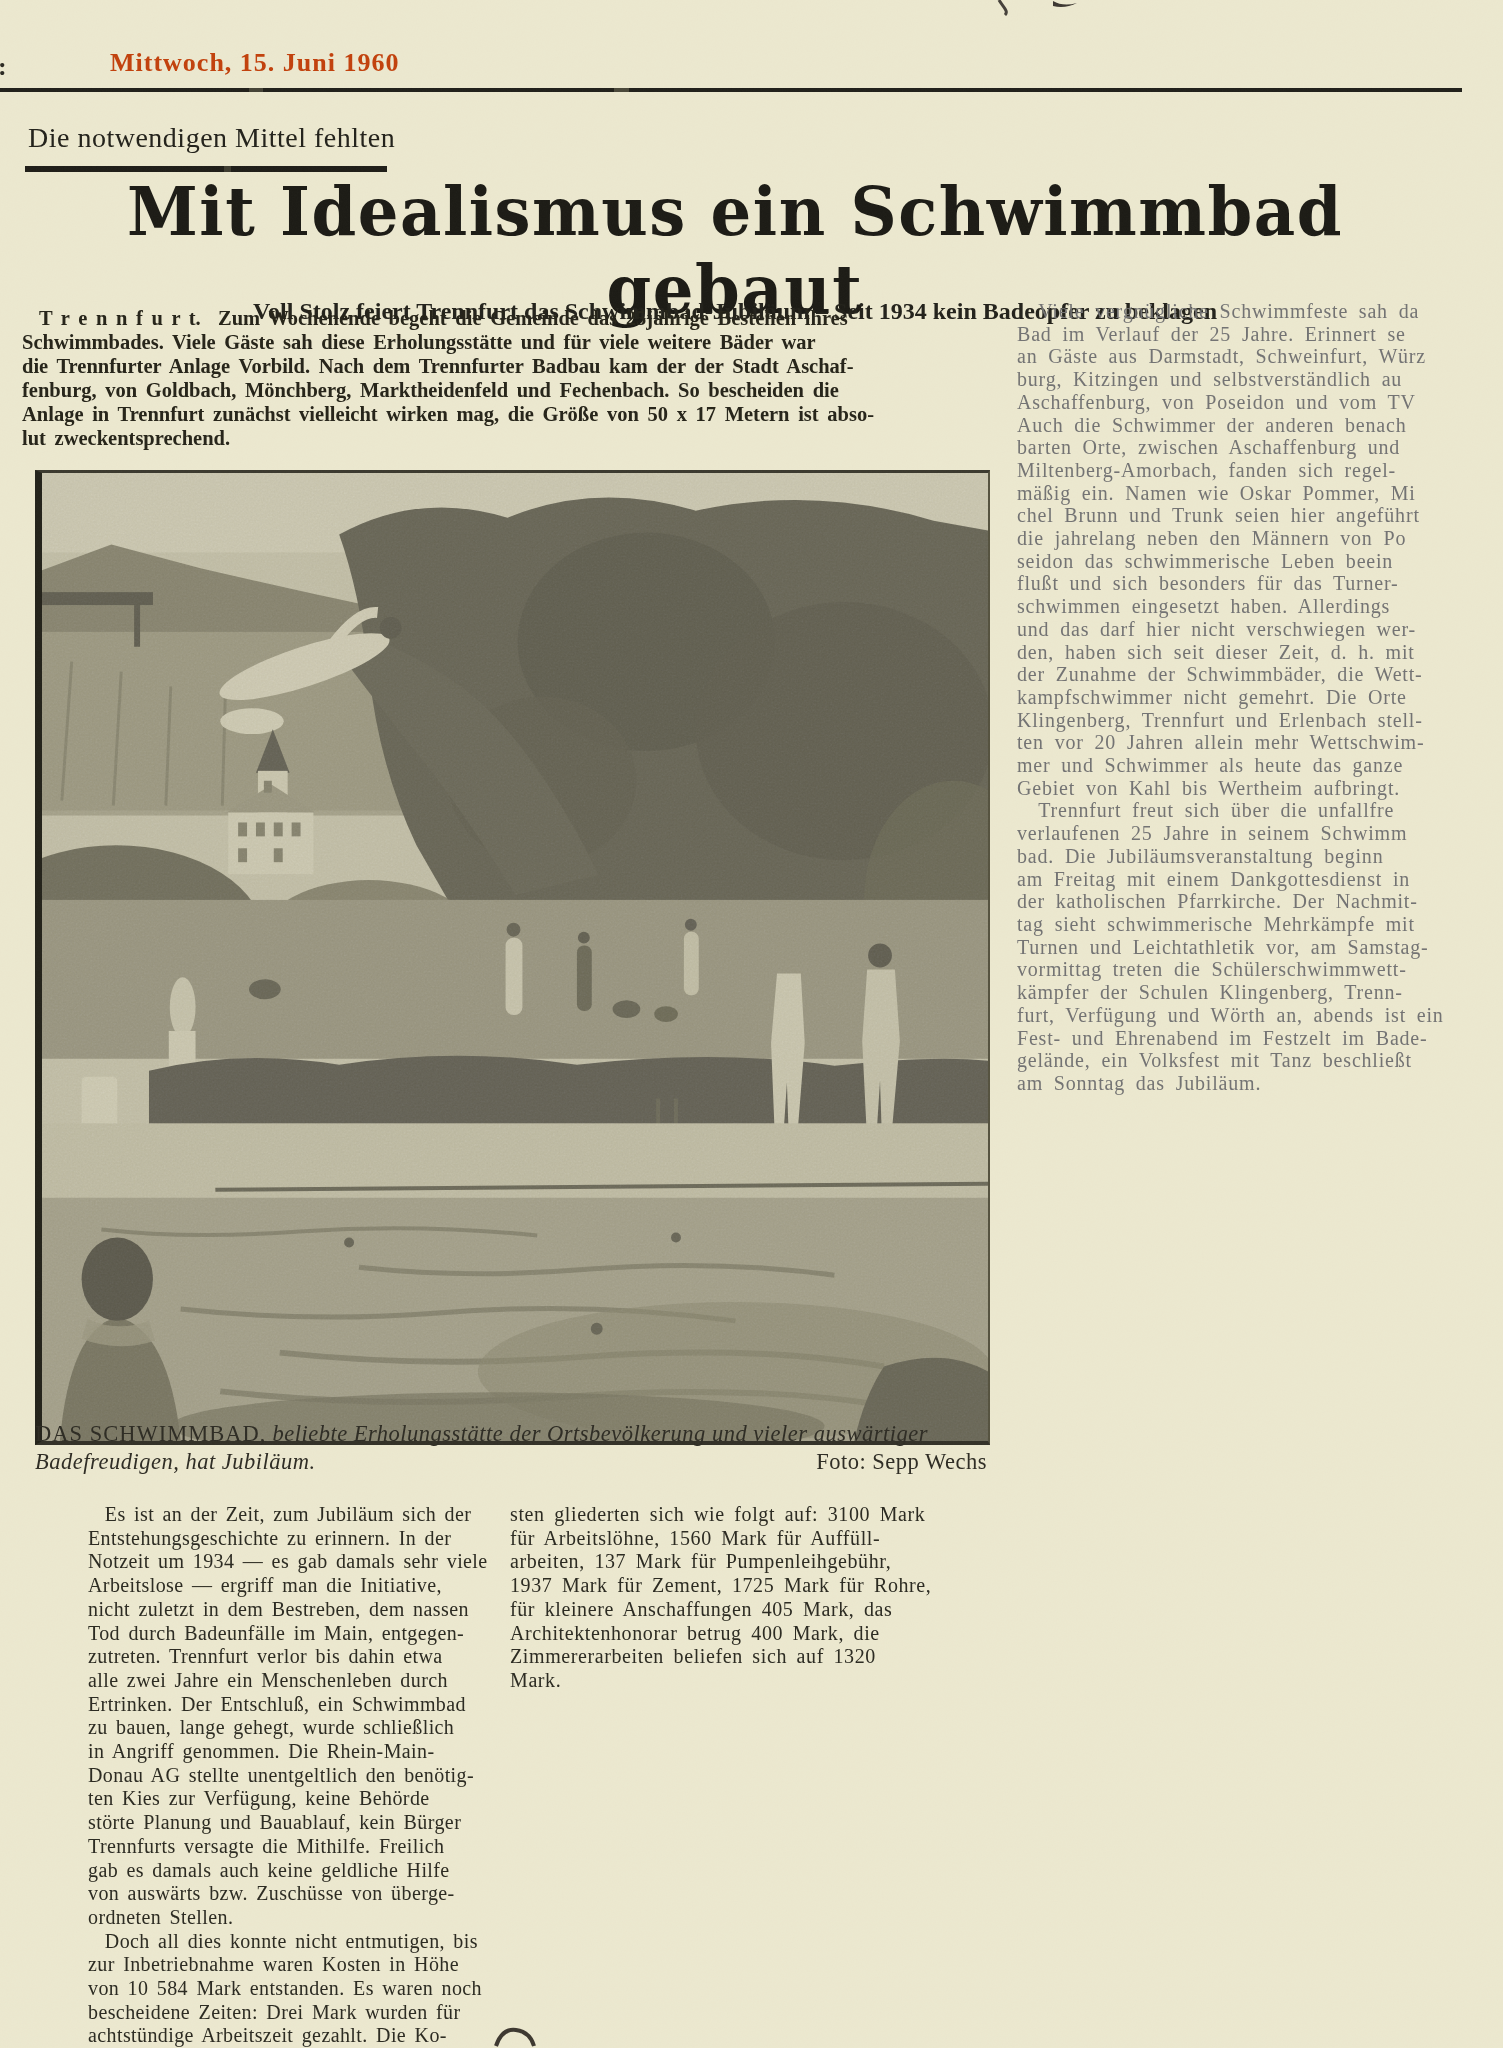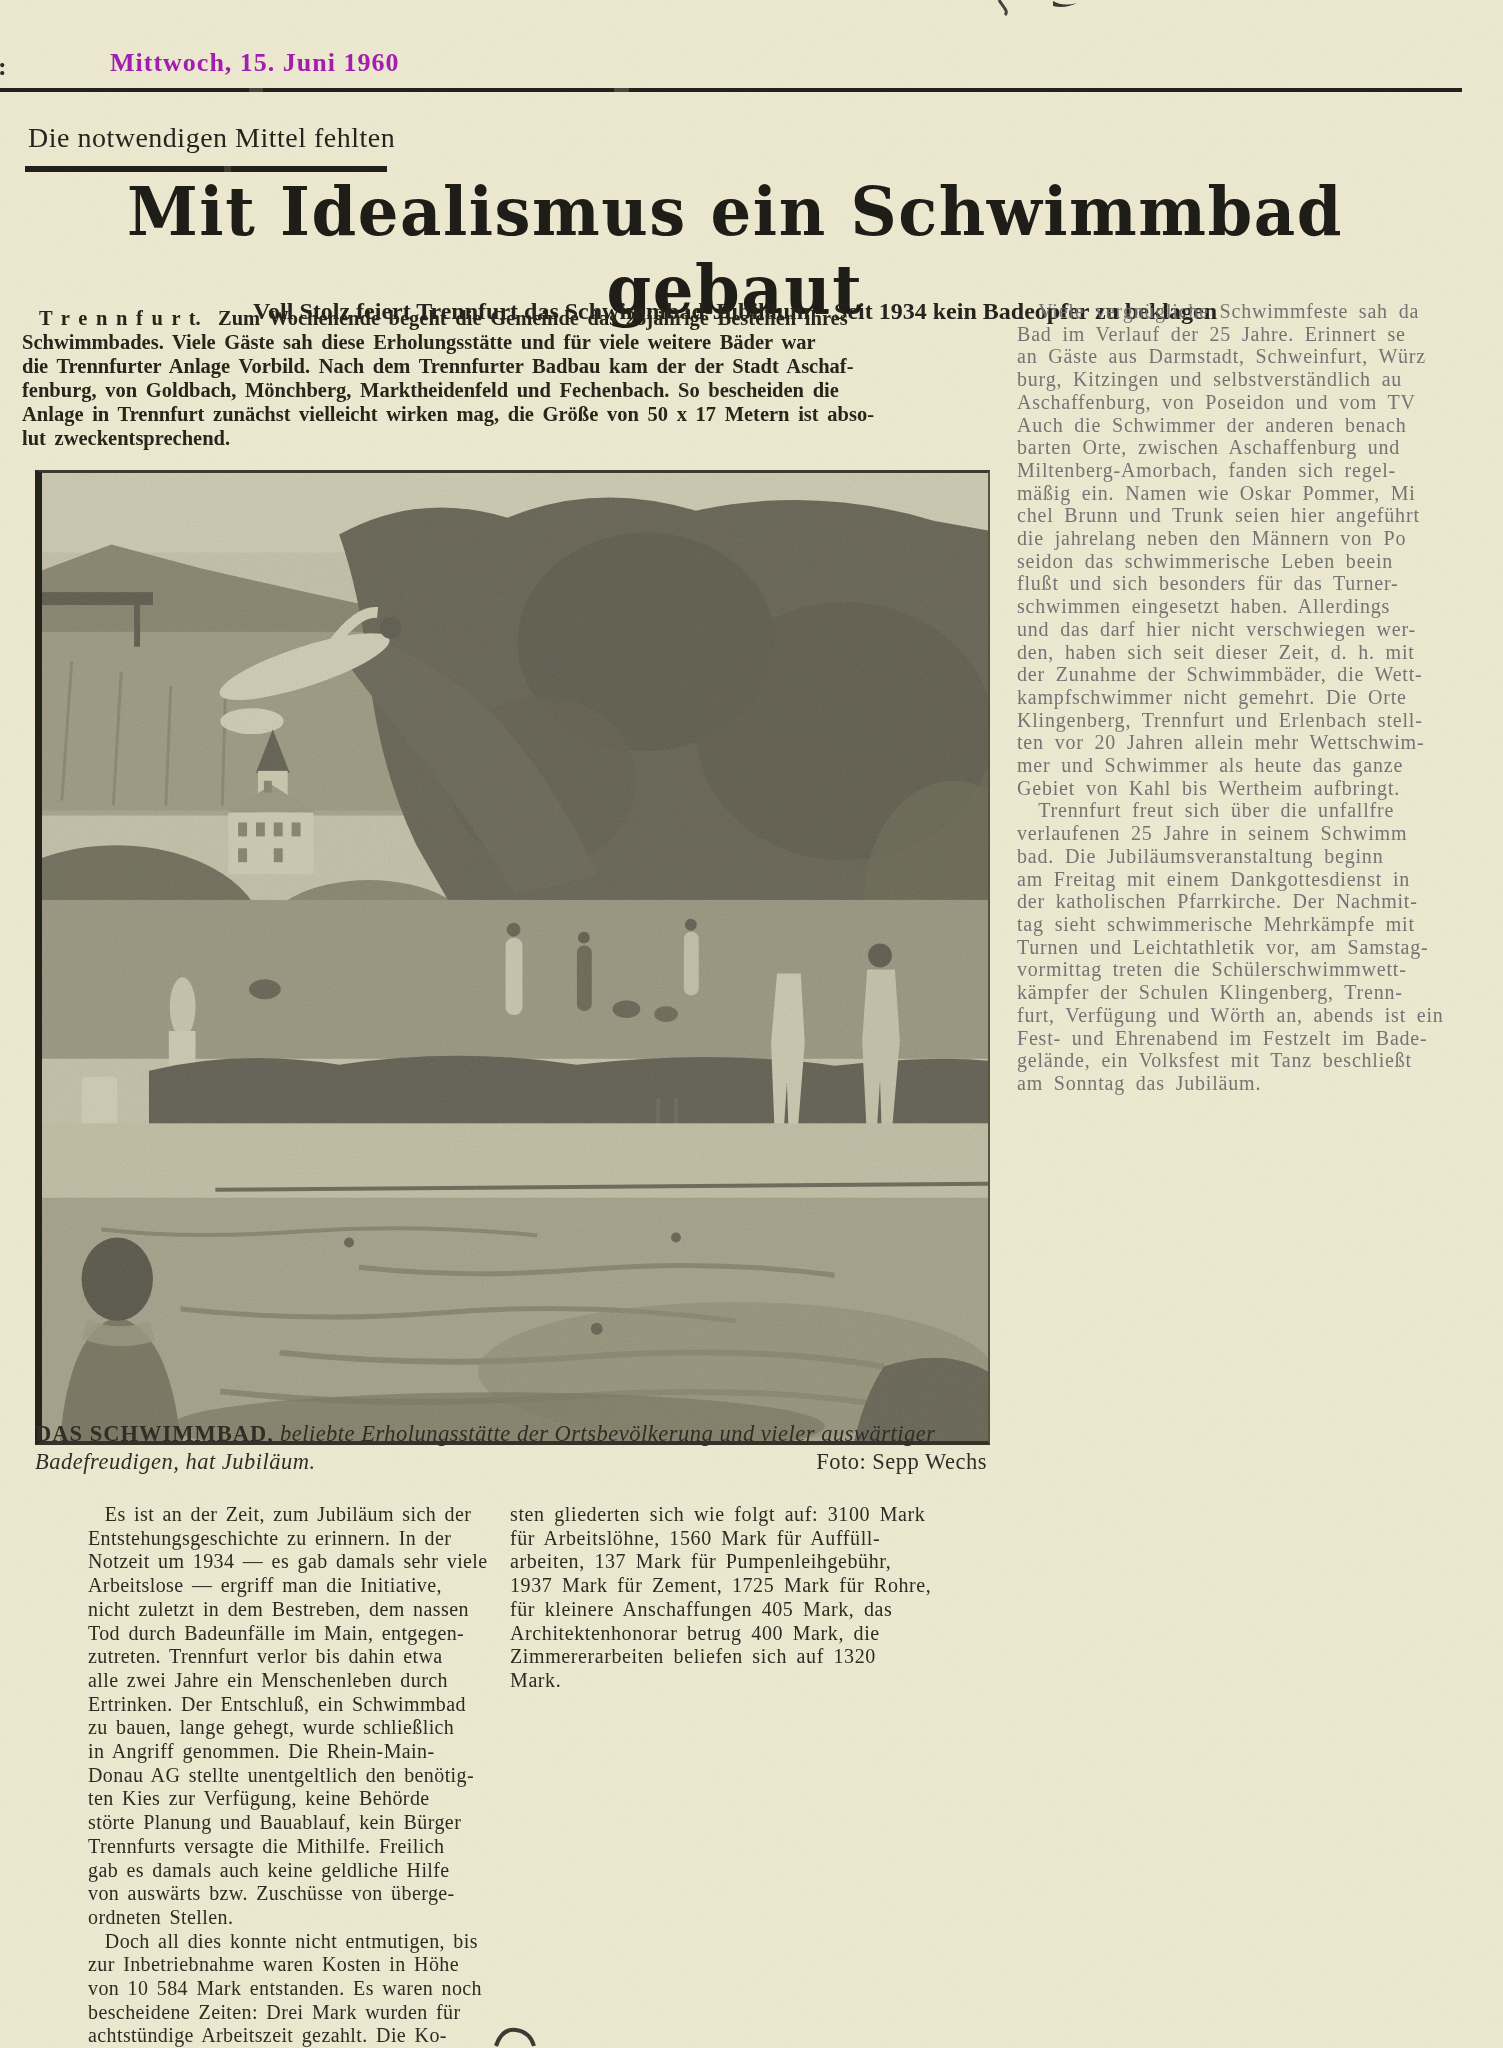--- a/index.html
+++ b/index.html
@@ -4,21 +4,21 @@
 <style>
   html,body{margin:0;padding:0;}
   body{width:1503px;height:2048px;overflow:hidden;position:relative;
        font-family:"Liberation Serif", serif;}
   #paper{position:absolute;left:0;top:0;width:1503px;height:2048px;overflow:hidden;}
   .abs{position:absolute;}
   .ink{color:#2b2922;}
   .tline{white-space:pre;}
 
   #edge-mark{left:-2px;top:52px;font-size:26px;font-weight:bold;color:#2b2922;}
-  #date-line{left:110px;top:48px;font-size:26px;font-weight:bold;letter-spacing:1px;color:#a21caf;}
+  #date-line{left:110px;top:48px;font-size:26px;font-weight:bold;letter-spacing:1px;color:#c2410c;}
   #top-rule{left:0;top:88px;width:1462px;height:4px;
     background:linear-gradient(90deg,#21201a 0 17%,#454336 17% 18%,#21201a 18% 42%,#4a4839 42% 43%,#21201a 43% 100%);}
   #hand-mark{left:995px;top:0;width:100px;height:16px;}
   #kicker{left:28px;top:122px;font-size:28px;font-weight:normal;letter-spacing:.5px;color:#23221b;}
   #kicker-rule{left:25px;top:166px;width:362px;height:6px;
     background:linear-gradient(90deg,#1f1e18 0 55%,#3d3b2f 55% 57%,#1f1e18 57% 100%);}
   #headline{left:0;top:176px;width:1470px;text-align:center;font-size:64px;font-weight:800;
     letter-spacing:1.5px;color:#1c1b15;font-family:"DejaVu Serif","Liberation Serif",serif;
     transform:scaleY(1.04);}
   #subhead{left:0;top:266px;width:1470px;text-align:center;font-size:24px;font-weight:bold;color:#23221b;margin-top:32px;}
@@ -29,21 +29,21 @@
   #right-col{left:1017px;top:300px;width:486px;font-size:20px;color:#737373;}
   #right-col .tline{line-height:22.7px;letter-spacing:.8px;word-spacing:5px;}
 
   #photo-frame{left:35px;top:470px;width:955px;height:975px;
     border-top:3px solid #3b392e;border-right:2px solid #55523f;
     border-bottom:4px solid #333127;border-left:7px solid #23221a;box-sizing:border-box;}
   #photo-frame svg{display:block;width:100%;height:100%;}
 
   #caption{left:35px;top:1420px;width:952px;font-size:22.5px;color:#2e2c24;}
   #caption .cap-row{display:flex;justify-content:space-between;line-height:28px;}
-  .cap-lead{font-weight:bold;letter-spacing:1px;font-style:normal;}
+  .cap-lead{font-weight:normal;letter-spacing:1px;font-style:normal;}
   .cap-it{font-style:italic;letter-spacing:.5px;}
   #photo-credit{font-style:normal;letter-spacing:.5px;}
 
   #bl-col{left:40px;top:1503px;width:455px;font-size:20px;color:#2b2a21;}
   #bl-col .tline{line-height:23.7px;letter-spacing:.4px;word-spacing:3px;margin-left:48px;}
   #bm-col{left:510px;top:1503px;width:480px;font-size:20px;color:#2b2a21;}
   #bm-col .tline{line-height:23.7px;letter-spacing:.6px;word-spacing:4px;}
 
   #bottom-mark{left:492px;top:2020px;width:46px;height:28px;}
   #page-grain{left:0;top:0;width:1503px;height:2048px;pointer-events:none;opacity:.45;}

